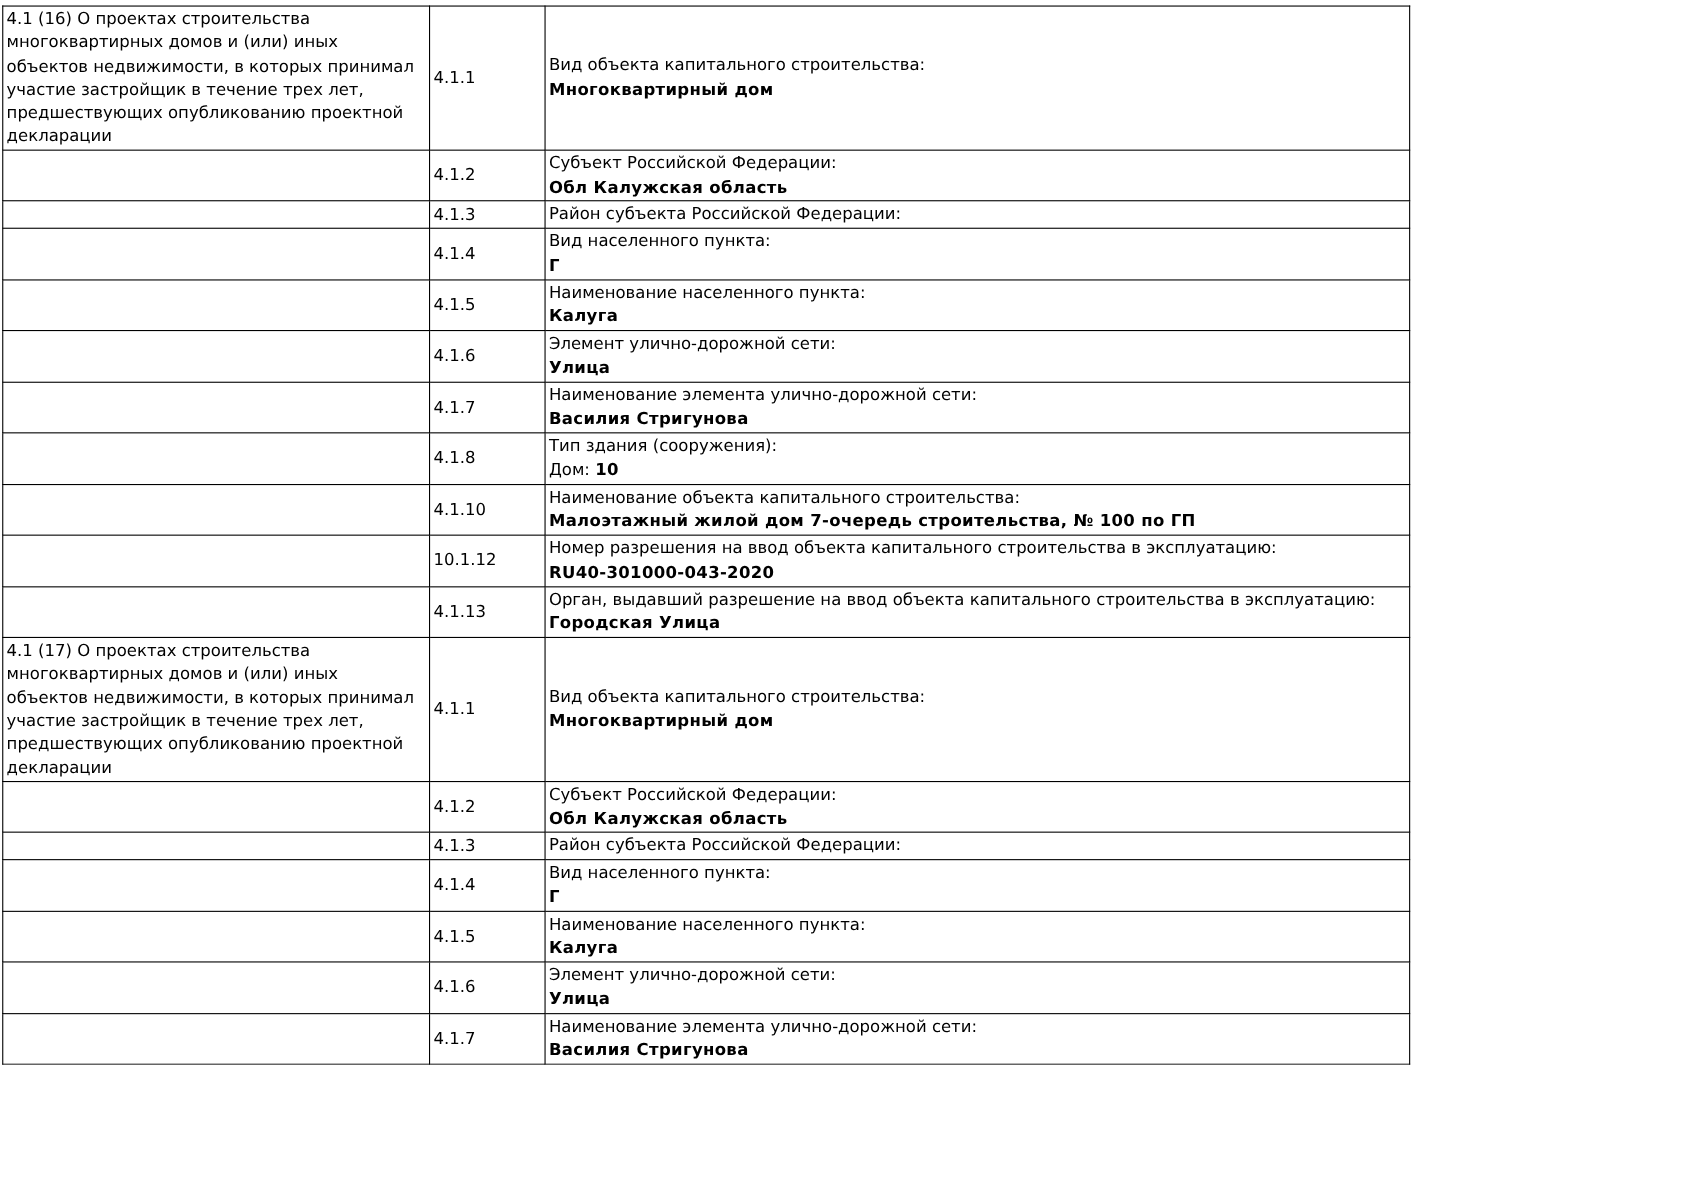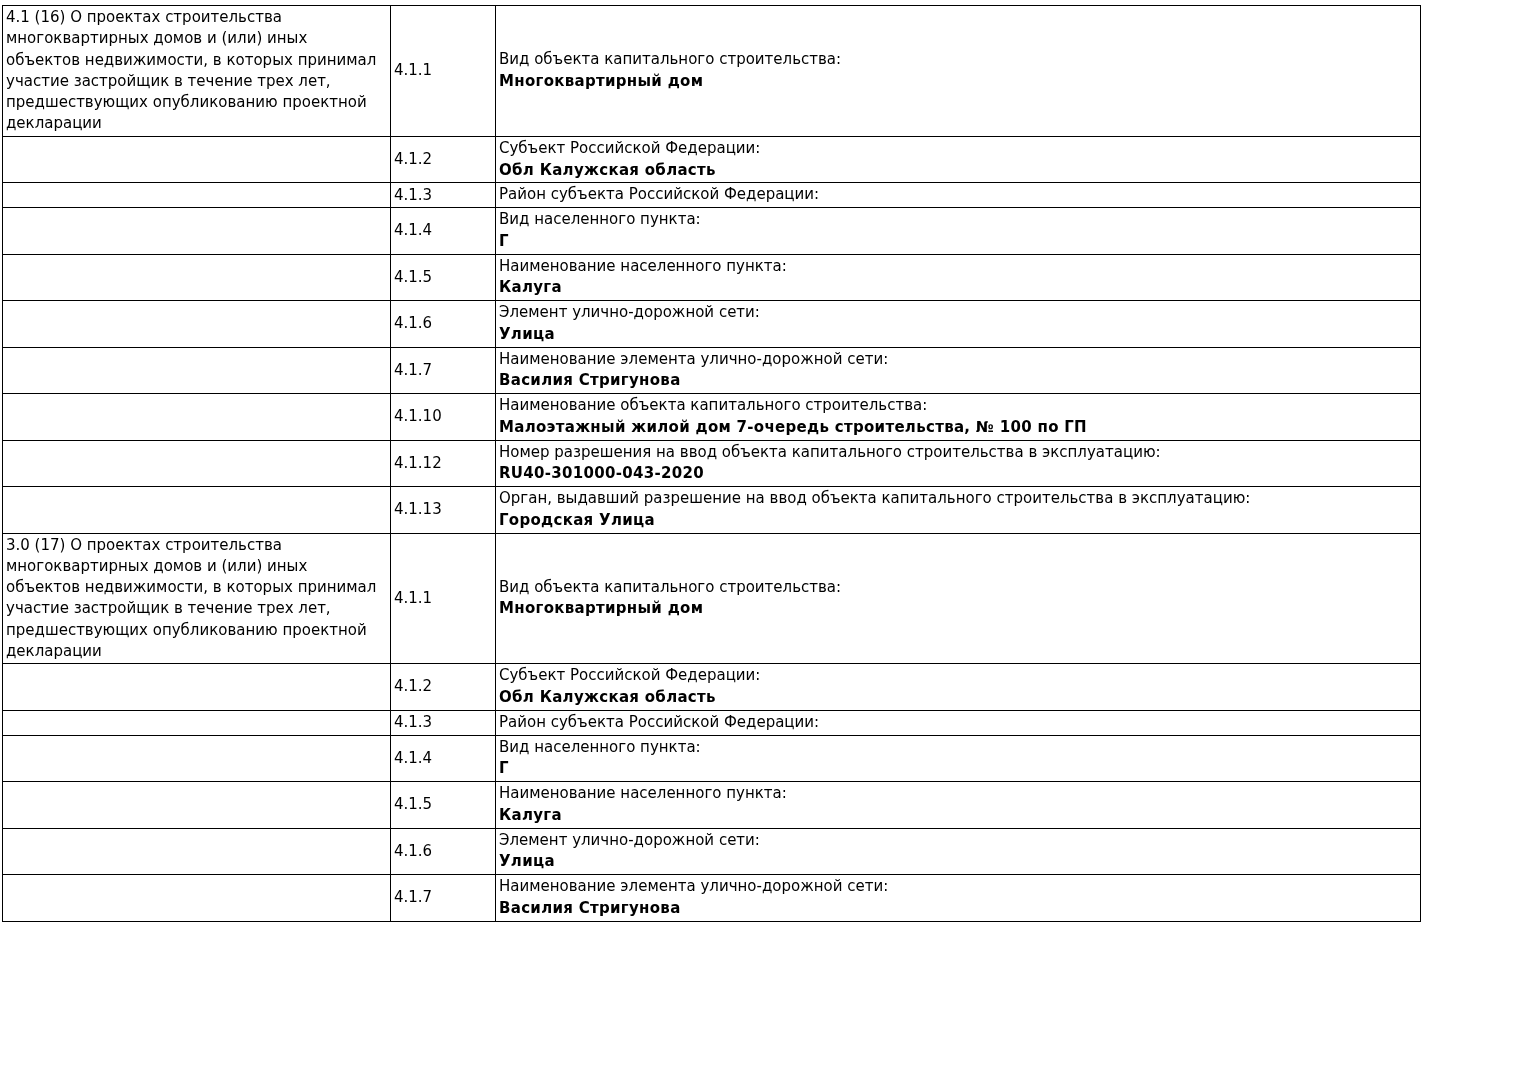--- a/index.html
+++ b/index.html
@@ -12,21 +12,21 @@
     font-size: 15px;
     color: #000000;
     width: 1529px;
   }
   .page {
     padding: 5px 2px 0 2px;
   }
   table.decl-table {
     border-collapse: collapse;
     table-layout: fixed;
-    width: 1419px;
+    width: 1280px;
     border-radius: 15px;
   }
   table.decl-table td {
     border: 1px solid #000000;
     padding: 1px 4px 1px 3px;
     vertical-align: middle;
     overflow: hidden;
     word-wrap: break-word;
   }
   td.desc-cell {
@@ -115,44 +115,52 @@
         <tr>
           <td class="desc-cell"></td>
           <td class="code-cell">4.1.7</td>
           <td class="value-cell">
             <div class="field-label">Наименование элемента улично-дорожной сети:</div>
             <div class="field-value-line"><span class="field-value">Василия Стригунова</span></div>
           </td>
         </tr>
         <tr>
           <td class="desc-cell"></td>
+          <td class="code-cell">4.1.8</td>
+          <td class="value-cell">
+            <div class="field-label">Тип здания (сооружения):</div>
+            <div class="field-value-line"><span class="value-prefix">Дом: </span><span class="field-value">10</span></div>
+          </td>
+        </tr>
+        <tr>
+          <td class="desc-cell"></td>
           <td class="code-cell">4.1.10</td>
           <td class="value-cell">
             <div class="field-label">Наименование объекта капитального строительства:</div>
             <div class="field-value-line"><span class="field-value">Малоэтажный жилой дом 7-очередь строительства, № 100 по ГП</span></div>
           </td>
         </tr>
         <tr>
           <td class="desc-cell"></td>
-          <td class="code-cell">4.1.12</td>
+          <td class="code-cell">10.1.12</td>
           <td class="value-cell">
             <div class="field-label">Номер разрешения на ввод объекта капитального строительства в эксплуатацию:</div>
             <div class="field-value-line"><span class="field-value">RU40-301000-043-2020</span></div>
           </td>
         </tr>
         <tr>
           <td class="desc-cell"></td>
           <td class="code-cell">4.1.13</td>
           <td class="value-cell">
             <div class="field-label">Орган, выдавший разрешение на ввод объекта капитального строительства в эксплуатацию:</div>
             <div class="field-value-line"><span class="field-value">Городская Улица</span></div>
           </td>
         </tr>
         <tr>
-          <td class="desc-cell">3.0 (17) О проектах строительства многоквартирных домов и (или) иных объектов недвижимости, в которых принимал участие застройщик в течение трех лет, предшествующих опубликованию проектной декларации</td>
+          <td class="desc-cell">4.1 (17) О проектах строительства многоквартирных домов и (или) иных объектов недвижимости, в которых принимал участие застройщик в течение трех лет, предшествующих опубликованию проектной декларации</td>
           <td class="code-cell">4.1.1</td>
           <td class="value-cell">
             <div class="field-label">Вид объекта капитального строительства:</div>
             <div class="field-value-line"><span class="field-value">Многоквартирный дом</span></div>
           </td>
         </tr>
         <tr>
           <td class="desc-cell"></td>
           <td class="code-cell">4.1.2</td>
           <td class="value-cell">

